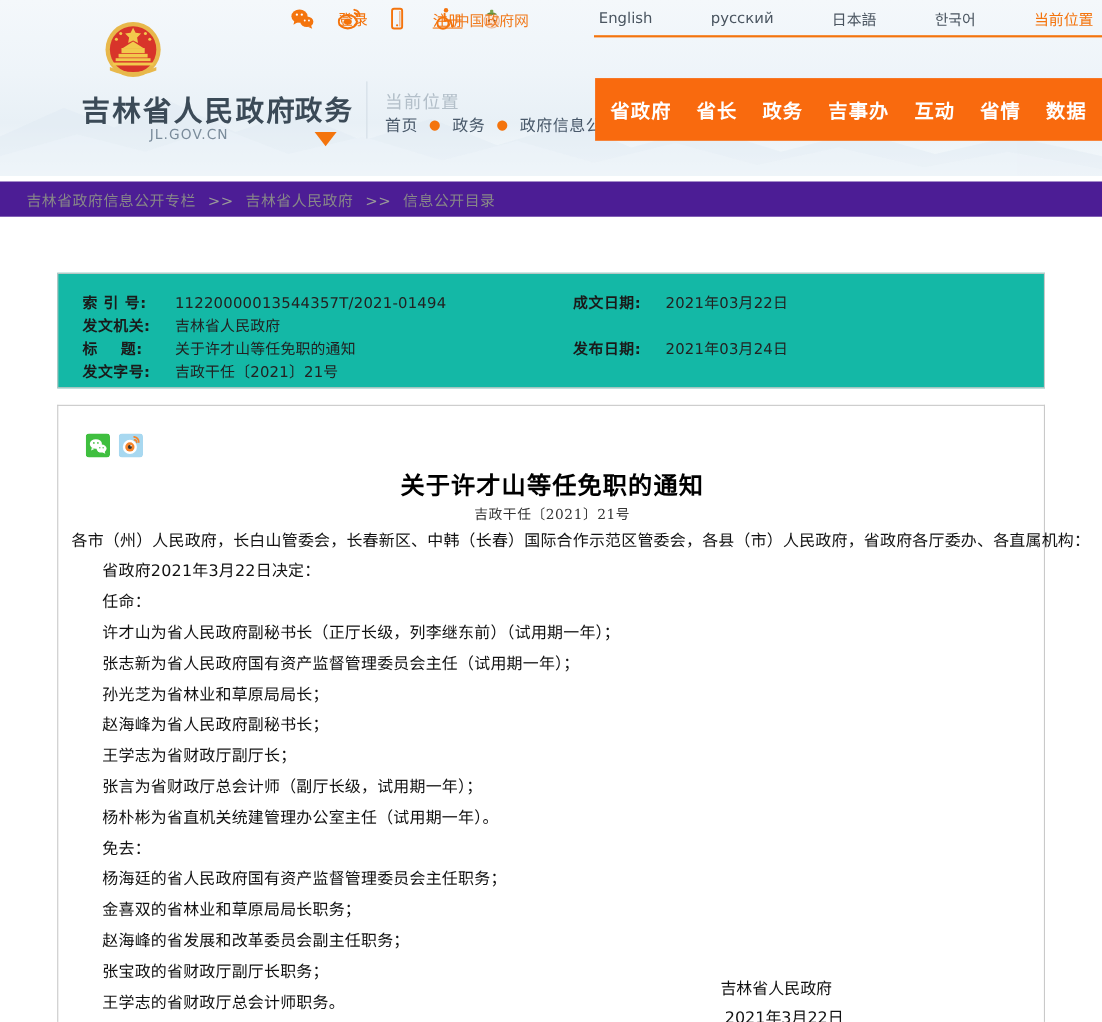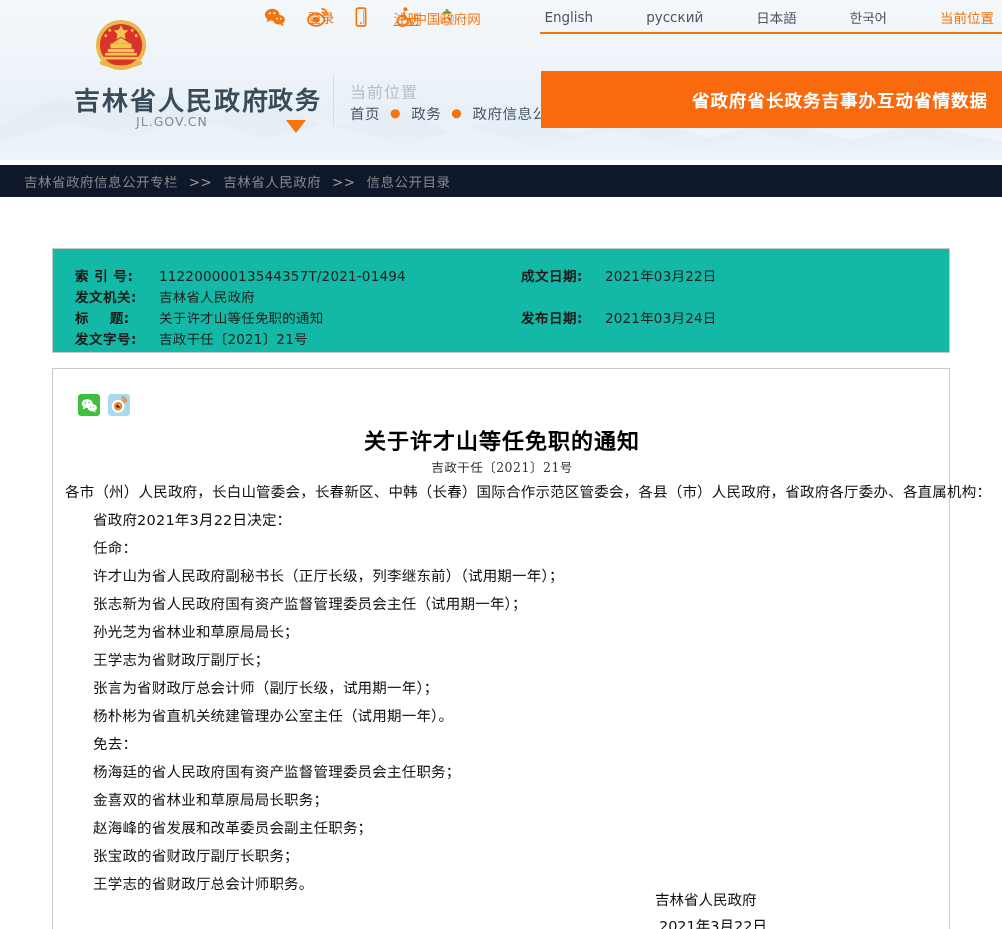--- a/index.html
+++ b/index.html
@@ -157,39 +157,39 @@
   
   .mainnav {
     position: absolute;
     left: 541px;
     top: 71px;
     width: 461px;
     height: 57px;
     background: #f96a0e;
     display: flex;
     align-items: center;
-    justify-content: flex-end;
+    justify-content: space-between;
     padding: 0 14px;
   }
   .mainnav .nv {
     color: #ffffff;
     font-size: 17.5px;
     font-weight: 700;
     letter-spacing: 1px;
     text-decoration: none;
     cursor: pointer;
     white-space: nowrap;
   }
 
   
   .crumbbar {
     position: absolute;
     left: 0; top: 165px;
     width: 1002px; height: 32px;
-    background: #0f172a;
+    background: #4c1d95;
     display: flex;
     align-items: center;
   }
   .crumbbar .inner {
     margin-left: 24px;
     font-size: 13.5px;
     color: #888888;
     letter-spacing: .5px;
     white-space: nowrap;
   }
@@ -467,20 +467,21 @@
   <h1 class="doc-title">关于许才山等任免职的通知</h1>
   <div class="doc-no">吉政干任〔2021〕21号</div>
 
   <div class="doc-body">
     <p>各市（州）人民政府，长白山管委会，长春新区、中韩（长春）国际合作示范区管委会，各县（市）人民政府，省政府各厅委办、各直属机构：</p>
     <p class="ind">省政府2021年3月22日决定：</p>
     <p class="ind">任命：</p>
     <p class="ind">许才山为省人民政府副秘书长（正厅长级，列李继东前）（试用期一年）；</p>
     <p class="ind">张志新为省人民政府国有资产监督管理委员会主任（试用期一年）；</p>
     <p class="ind">孙光芝为省林业和草原局局长；</p>
+    <p class="ind">赵海峰为省人民政府副秘书长；</p>
     <p class="ind">王学志为省财政厅副厅长；</p>
     <p class="ind">张言为省财政厅总会计师（副厅长级，试用期一年）；</p>
     <p class="ind">杨朴彬为省直机关统建管理办公室主任（试用期一年）。</p>
     <p class="ind">免去：</p>
     <p class="ind">杨海廷的省人民政府国有资产监督管理委员会主任职务；</p>
     <p class="ind">金喜双的省林业和草原局局长职务；</p>
     <p class="ind">赵海峰的省发展和改革委员会副主任职务；</p>
     <p class="ind">张宝政的省财政厅副厅长职务；</p>
     <p class="ind">王学志的省财政厅总会计师职务。</p>
   </div>

